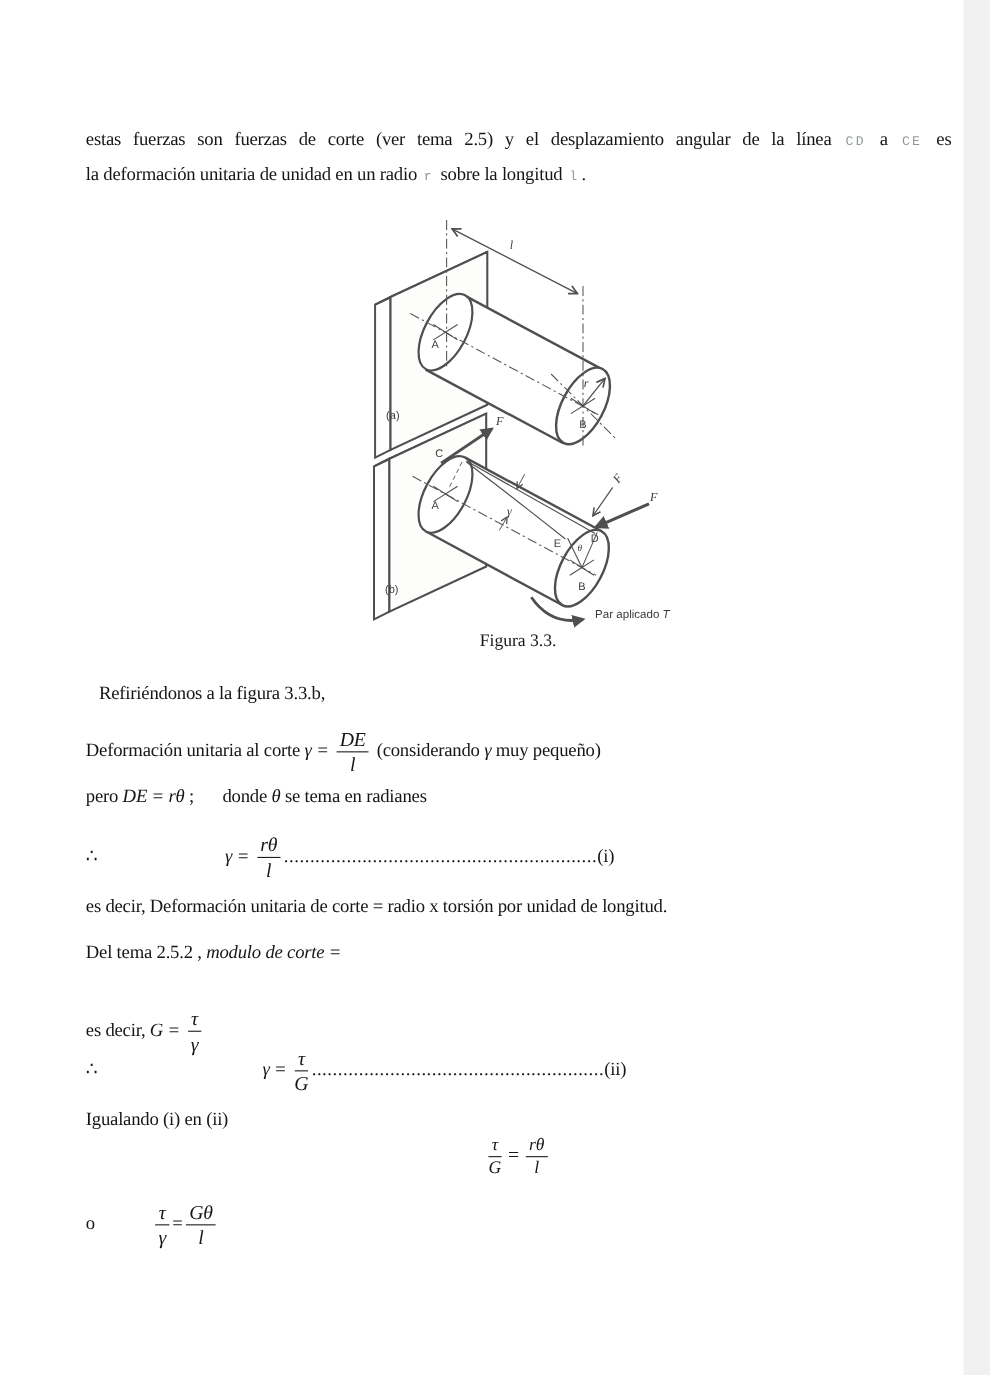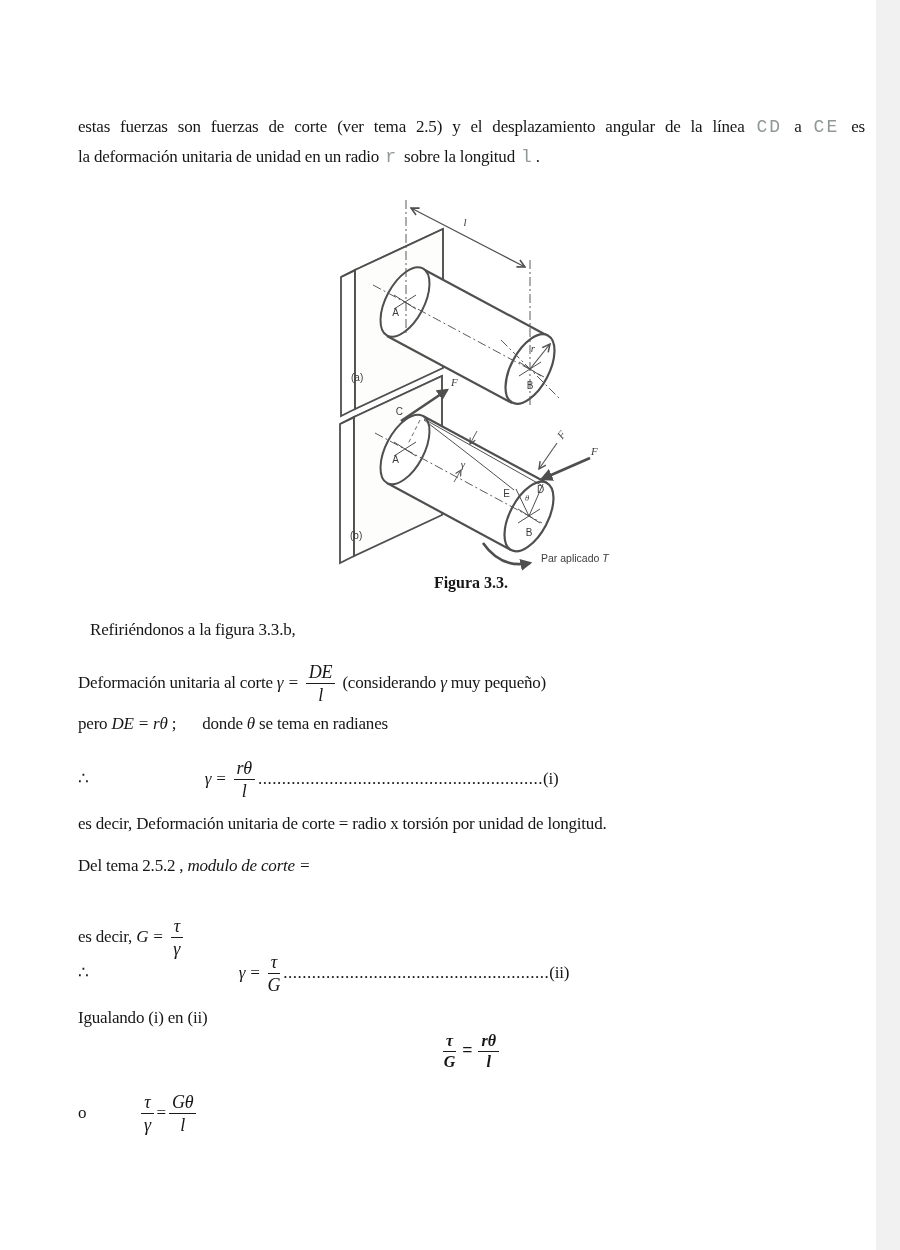--- a/index.html
+++ b/index.html
@@ -2,33 +2,33 @@
 <html><head>
 <meta charset="utf-8">
 <style>
   html,body{margin:0;padding:0;background:#ffffff;}
   .page{position:relative;width:900px;height:1250px;background:#ffffff;overflow:hidden;
         font-family:"Liberation Serif",serif;color:#161616;}
   .scroll-strip{position:absolute;right:0;top:0;width:24px;height:1250px;background:#f1f1f1;}
   .blk{position:absolute;left:78px;font-size:17px;letter-spacing:-0.2px;white-space:nowrap;color:#161616;}
   .para{width:787px;white-space:normal;line-height:29px;}
   .jline{text-align:justify;text-align-last:justify;}
-  .code{font-family:"Liberation Mono","DejaVu Sans Mono",monospace;color:#919898;font-size:18px;letter-spacing:2px;margin:0 2px;}
+  .code{font-family:"Liberation Mono","DejaVu Sans Mono",monospace;color:#919898;font-size:12px;letter-spacing:2px;margin:0 2px;}
   .mi{font-style:italic;}
   .frac{display:inline-block;vertical-align:middle;text-align:center;line-height:1.12;margin:0 3px;}
   .frac .fn{display:block;border-bottom:1.3px solid #1c1c1c;padding:0 3px 1px 3px;}
   .frac .fd{display:block;padding-top:1px;}
   .f-sm{font-size:18px;}
   .f-md{font-size:13.5px;}
   .dots{letter-spacing:0.5px;}
   .gap-therefore-i{display:inline-block;width:116px;}
   .gap-therefore-ii{display:inline-block;width:150px;}
   .gap-mid{display:inline-block;width:26px;}
   .gap-o{display:inline-block;width:52px;}
-  .center-row{position:absolute;left:78px;width:786px;text-align:center;font-weight:bold;}
+  .center-row{position:absolute;left:78px;width:786px;text-align:center;}
   .caption{font-size:16px;}
   .bigeq{font-size:18px;}
   .bigeq .frac{font-size:16px;margin:0 6px;}
   .pagenum{font-family:"Liberation Sans",sans-serif;font-weight:bold;font-style:italic;font-size:16.5px;}
   .fig{position:absolute;left:333px;top:192px;width:312px;height:380px;}
   .fig svg{display:block;width:100%;height:100%;}
   .flab{font-family:"Liberation Sans",sans-serif;font-size:10px;fill:#3c3c3c;}
   .flab-i{font-family:"Liberation Serif",serif;font-style:italic;font-size:11px;fill:#3c3c3c;}
   .fstroke{stroke:#4f4f4f;fill:none;}
 </style>

